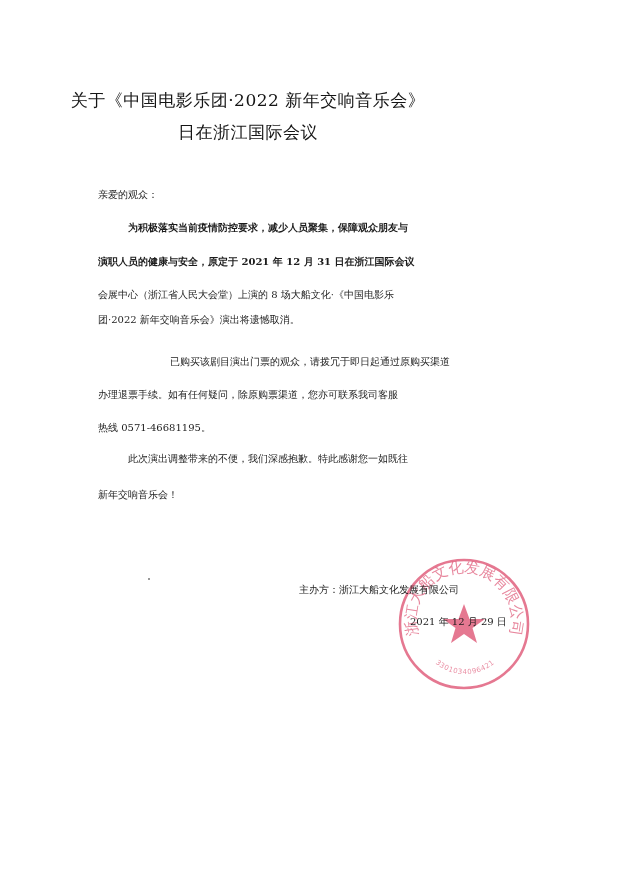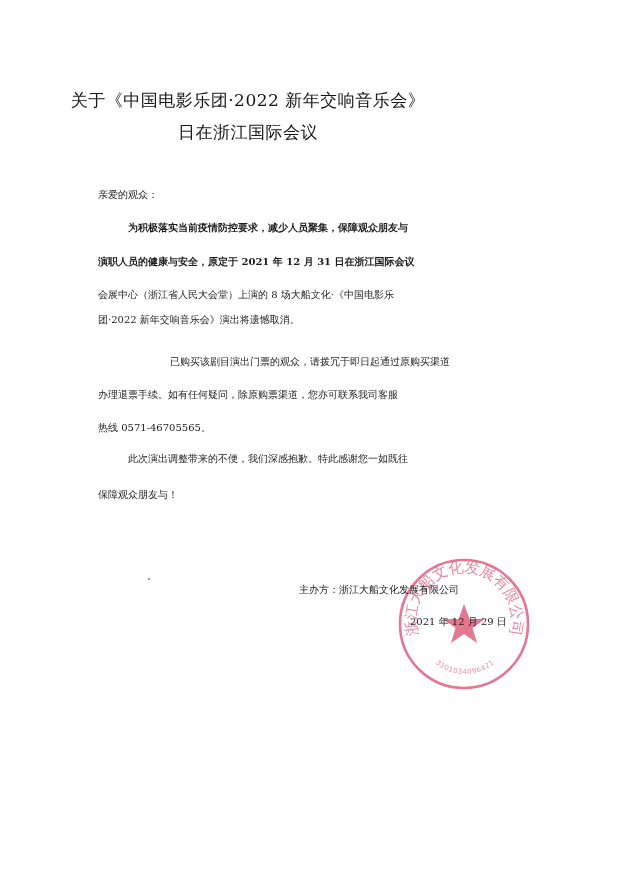--- a/index.html
+++ b/index.html
@@ -33,24 +33,24 @@
 
   <div class="line" style="top:188px;">亲爱的观众：</div>
 
   <div class="line" style="top:221px; left:128px;font-weight:bold;">为积极落实当前疫情防控要求，减少人员聚集，保障观众朋友与</div>
   <div class="line" style="top:255px;font-weight:bold;">演职人员的健康与安全，原定于 2021 年 12 月 31 日在浙江国际会议</div>
   <div class="line" style="top:288px;">会展中心（浙江省人民大会堂）上演的 8 场大船文化·《中国电影乐</div>
   <div class="line" style="top:313px;">团·2022 新年交响音乐会》演出将遗憾取消。</div>
 
   <div class="line" style="top:355px; left:128px;margin-left:42px;">已购买该剧目演出门票的观众，请拨冗于即日起通过原购买渠道</div>
   <div class="line" style="top:388px;text-align:right;">办理退票手续。如有任何疑问，除原购票渠道，您亦可联系我司客服</div>
-  <div class="line" style="top:421px;">热线 0571-46705565。</div>
+  <div class="line" style="top:421px;">热线 0571-46681195。</div>
 
   <div class="line" style="top:452px; left:128px;">此次演出调整带来的不便，我们深感抱歉。特此感谢您一如既往</div>
-  <div class="line" style="top:488px;">保障观众朋友与！</div>
+  <div class="line" style="top:488px;">新年交响音乐会！</div>
 
   <div class="dot"></div>
 
   <svg class="seal" viewBox="0 0 136 136">
     <defs>
       <path id="arcTop" d="M 22 78 A 48 48 0 1 1 114 78"></path>
       <path id="arcBottom" d="M 34 102 A 46 46 0 0 0 104 102"></path>
     </defs>
     <circle cx="68" cy="68" r="64" fill="none" stroke="#e0607e" stroke-width="2.6" opacity="0.85"></circle>
     <text font-size="15" fill="#e0607e" opacity="0.75" font-family="DejaVu Sans, sans-serif">

